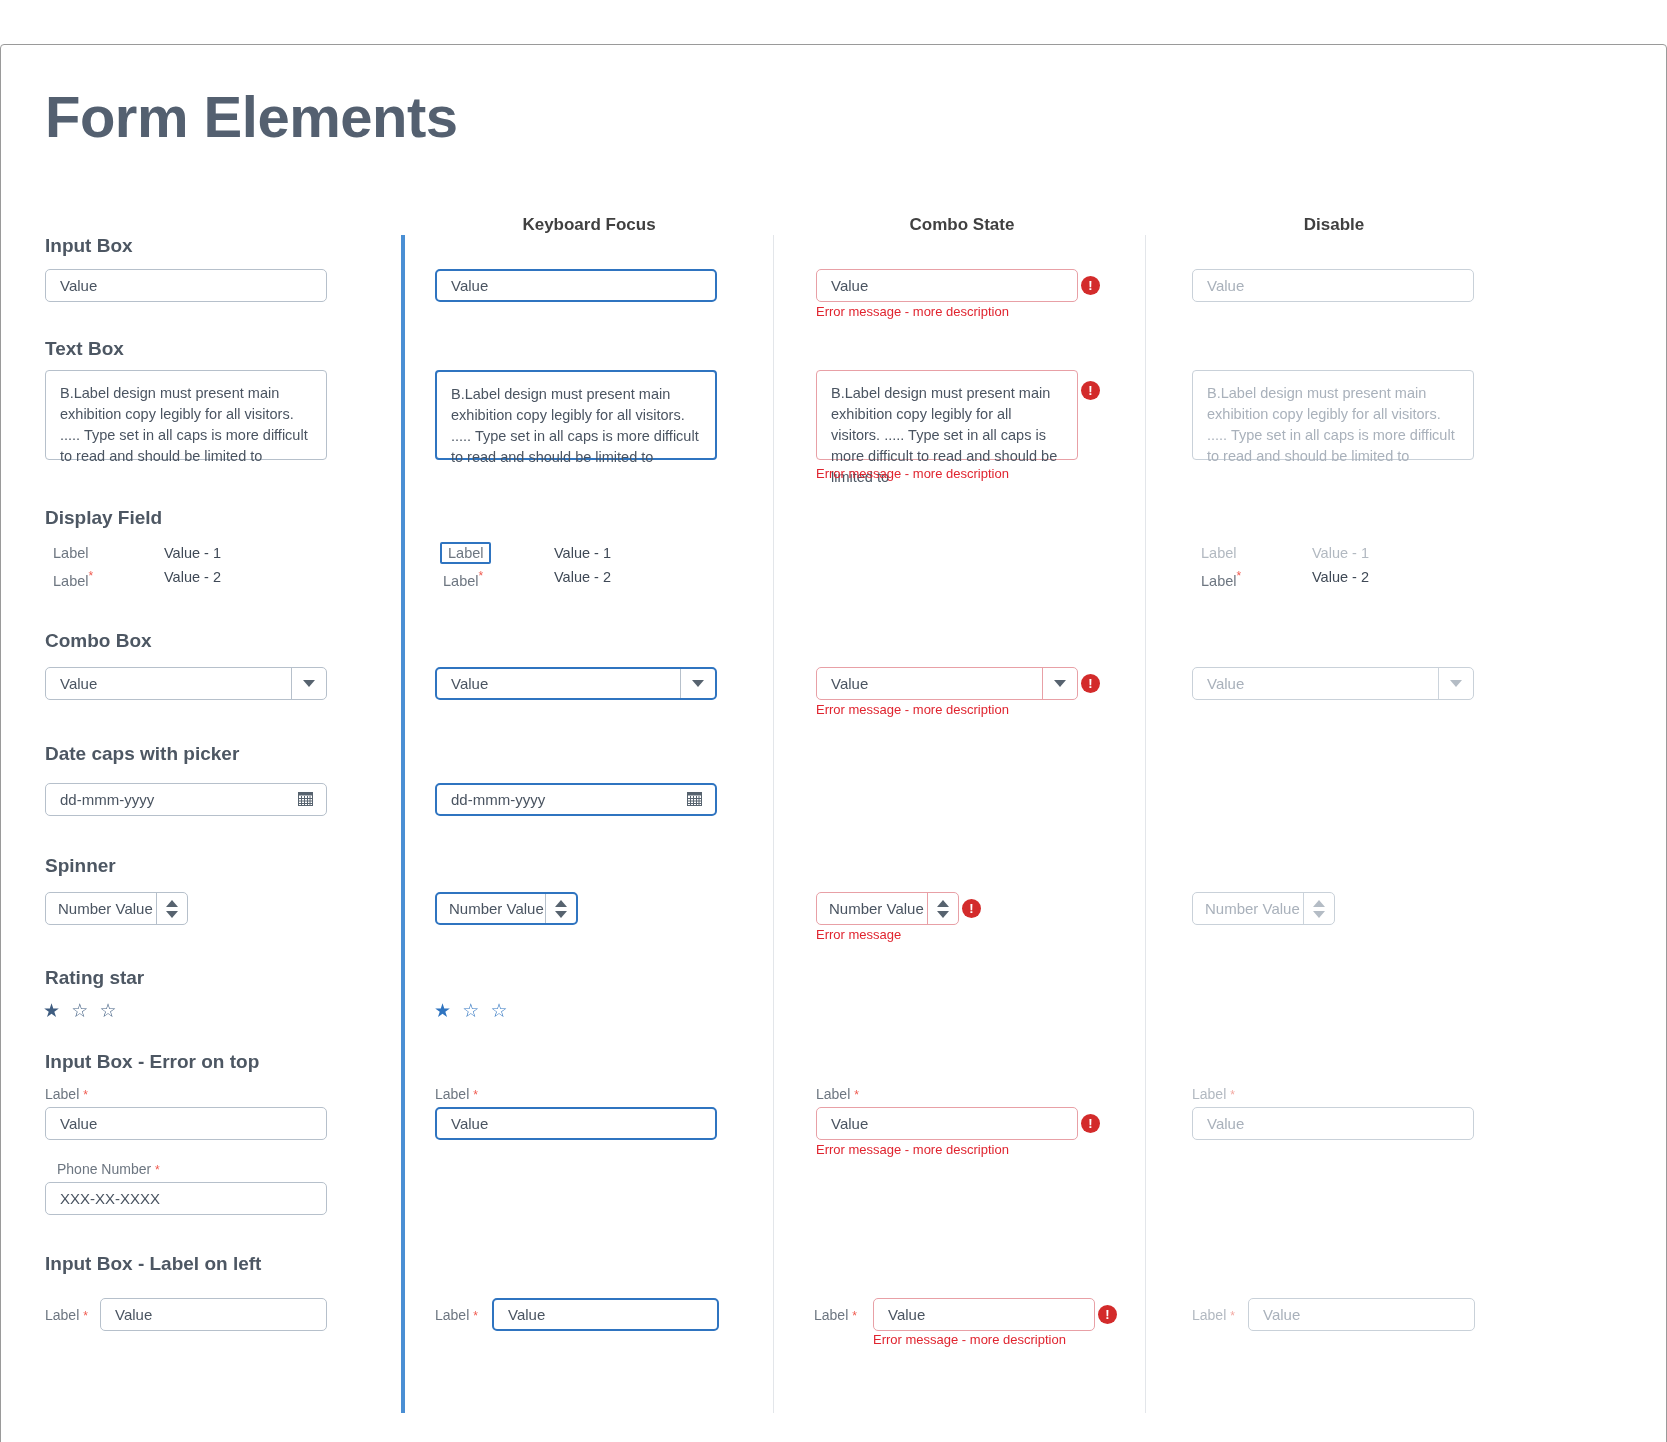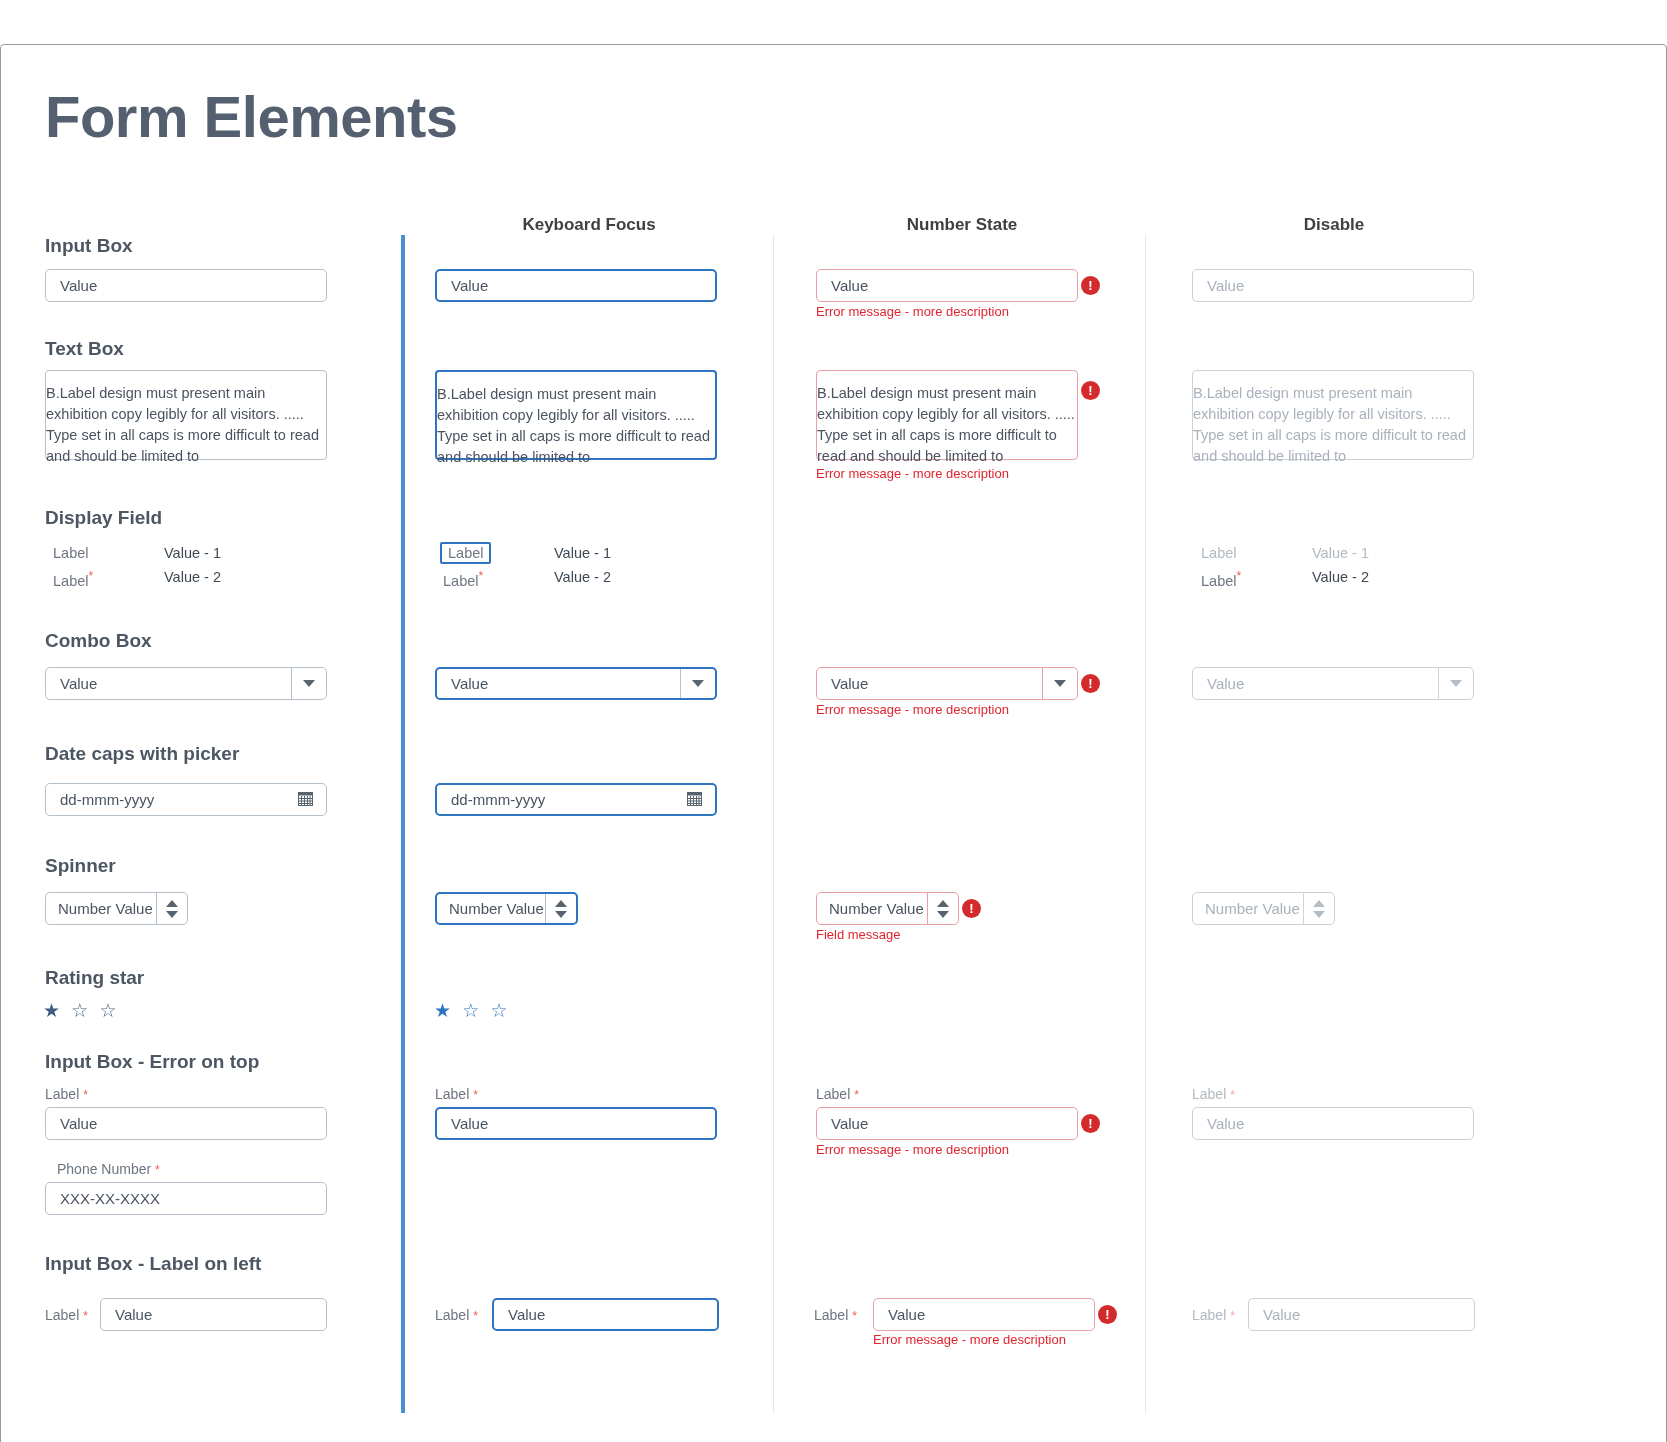--- a/index.html
+++ b/index.html
@@ -81,21 +81,21 @@
     display: flex;
     align-items: center;
     padding: 4px 14px;
   }
   .fld.focus  { border: 2px solid #2f74c0; }
   .fld.error  { border: 1px solid #e8a0a6; }
   .fld.disabled { color: #a9b1bb; border-color: #c9d1d9; background: #ffffff; }
 
   .textarea {
     align-items: flex-start;
-    padding: 12px 0;
+    padding: 12px 14px;
     line-height: 1.45;
     font-size: 14.5px;
     border-radius: 4px;
   }
 
   
   .combo-btn {
     position: absolute;
     right: 0; top: 0; bottom: 0;
     width: 34px;
@@ -200,21 +200,21 @@
 
 <div id="page">
 
   <div class="page-title">Form Elements</div>
 
   <div class="v-rule accent" style="left:400px;"></div>
   <div class="v-rule" style="left:772px;"></div>
   <div class="v-rule" style="left:1144px;"></div>
 
   <div class="col-header" style="left:588px;">Keyboard Focus</div>
-  <div class="col-header" style="left:961px;">Number State</div>
+  <div class="col-header" style="left:961px;">Combo State</div>
   <div class="col-header" style="left:1333px;">Disable</div>
 
   <div class="section-title" style="left:44px; top:190px;">Input Box</div>
   <div class="section-title" style="left:44px; top:293px;">Text Box</div>
   <div class="section-title" style="left:44px; top:462px;">Display Field</div>
   <div class="section-title" style="left:44px; top:585px;">Combo Box</div>
   <div class="section-title" style="left:44px; top:698px;">Date caps with picker</div>
   <div class="section-title" style="left:44px; top:810px;">Spinner</div>
   <div class="section-title" style="left:44px; top:922px;">Rating star</div>
   <div class="section-title" style="left:44px; top:1006px;">Input Box - Error on top</div>
@@ -346,21 +346,21 @@
   </div>
 
   <div class="fld error" style="left:815px; top:847px; width:143px; height:33px; padding:0 12px;">
     <span>Number Value</span>
     <span class="spin-btn err-div">
       <i class="sp-up"></i>
         <i class="sp-dn"></i>
     </span>
   </div>
   <div class="err-icon" style="left:961px; top:854px;">!</div>
-  <div class="err-msg" style="left:815px; top:882px;">Field message</div>
+  <div class="err-msg" style="left:815px; top:882px;">Error message</div>
 
   <div class="fld disabled" style="left:1191px; top:847px; width:143px; height:33px; padding:0 12px;">
     <span>Number Value</span>
     <span class="spin-btn" style="border-left-color:#ccd4dc;">
       <i class="sp-up dim"></i>
         <i class="sp-dn dim"></i>
     </span>
   </div>
 
   <div class="stars" style="left:42px; top:954px;">★ ☆ ☆</div>

